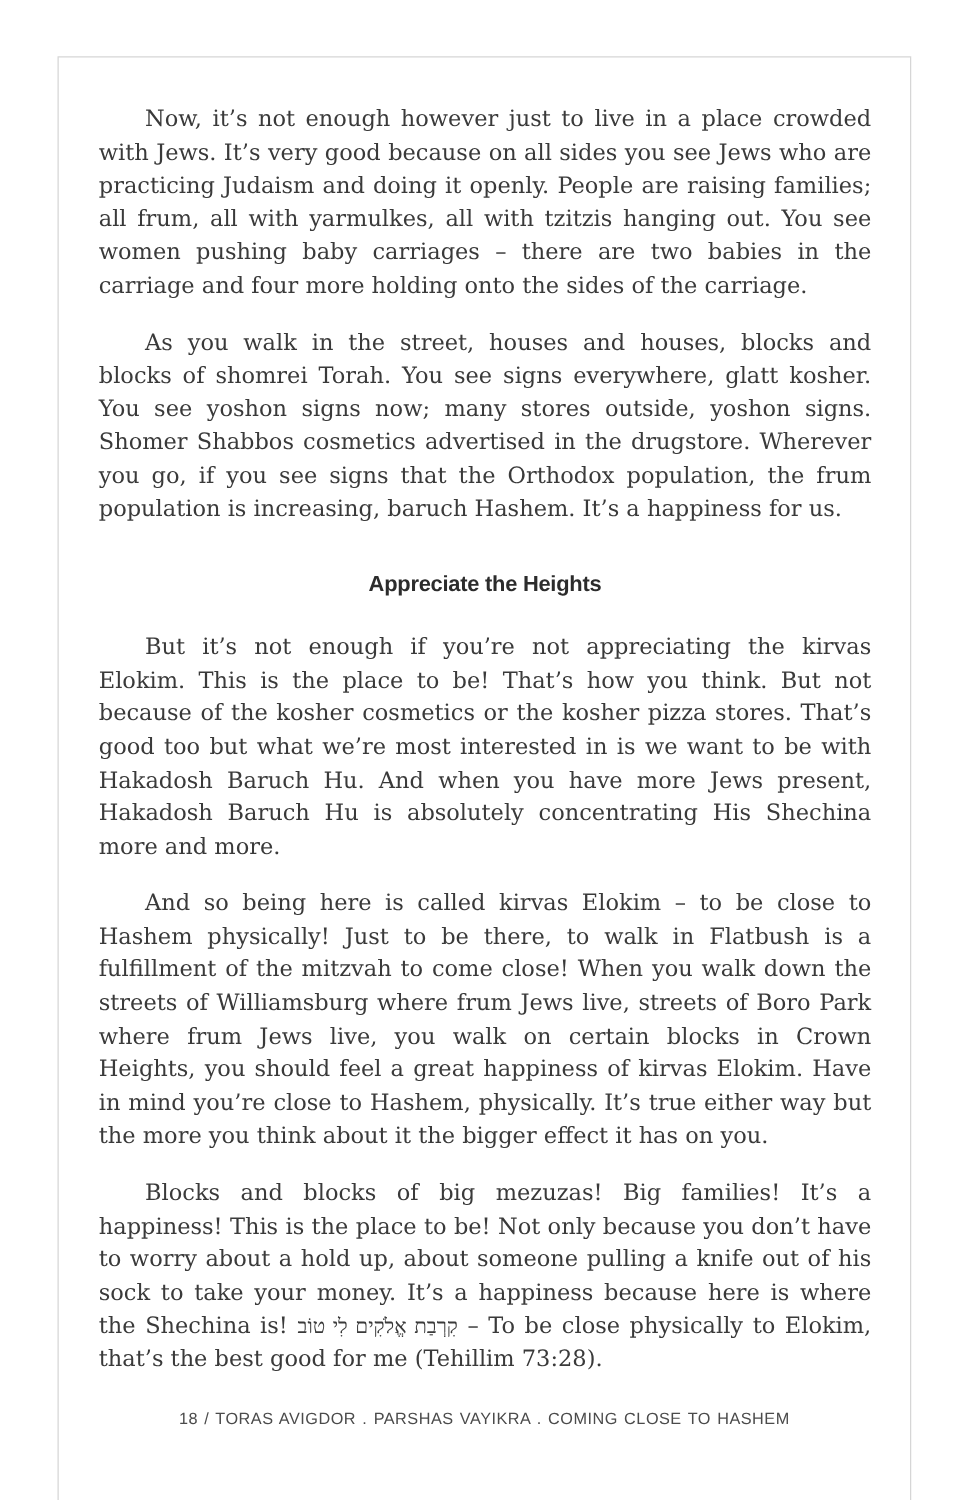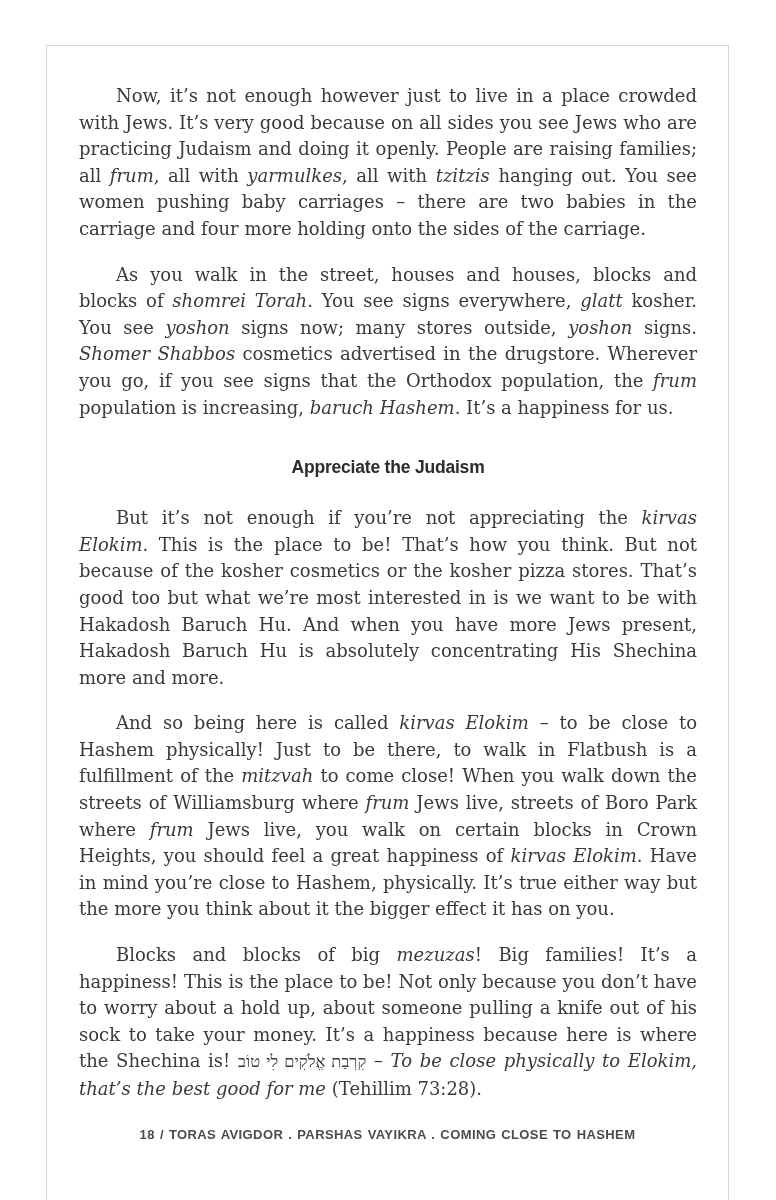--- a/index.html
+++ b/index.html
@@ -29,21 +29,21 @@
 
   .para {
     font-family: "DejaVu Serif", serif;
     font-size: 18px;
     line-height: 26.6px;
     color: #3a3a3a;
     text-align: justify;
     text-indent: 37px;
     margin: 0 0 19px 0;
   }
-  .para .italic { font-style: italic; }
+  .para .italic { }
   .para .hebrew {
     font-family: Liberation Serif, serif;
     font-size: 16.5px;
   }
 
   .heading {
     font-family: "Liberation Sans", sans-serif;
     font-weight: 700;
     font-size: 17.5px;
     letter-spacing: -0.2px;
@@ -52,33 +52,33 @@
     margin: 36px 0 27px 0;
   }
 
   .footer {
     position: absolute;
     left: 0;
     right: 0;
     top: 1081px;
     text-align: center;
     font-family: "Liberation Sans", sans-serif;
-    font-weight: 700;
+    font-weight: 400;
     font-size: 13px;
     letter-spacing: 0.4px;
     word-spacing: 1px;
     color: #4b4b4b;
   }
 </style>
 </head>
 <body>
 
 <div class="page">
   <div class="content">
     <p class="para"><span>Now, it’s not enough however just to live in a place crowded with Jews. It’s very good because on all sides you see Jews who are practicing Judaism and doing it openly. People are raising families; all </span><span class="italic">frum</span><span>, all with </span><span class="italic">yarmulkes</span><span>, all with </span><span class="italic">tzitzis</span><span> hanging out. You see women pushing baby carriages – there are two babies in the carriage and four more holding onto the sides of the carriage.</span></p>
     <p class="para"><span>As you walk in the street, houses and houses, blocks and blocks of </span><span class="italic">shomrei Torah</span><span>. You see signs everywhere, </span><span class="italic">glatt</span><span> kosher. You see </span><span class="italic">yoshon</span><span> signs now; many stores outside, </span><span class="italic">yoshon</span><span> signs. </span><span class="italic">Shomer Shabbos</span><span> cosmetics advertised in the drugstore. Wherever you go, if you see signs that the Orthodox population, the </span><span class="italic">frum</span><span> population is increasing, </span><span class="italic">baruch Hashem</span><span>. It’s a happiness for us.</span></p>
-    <h2 class="heading">Appreciate the Judaism</h2>
+    <h2 class="heading">Appreciate the Heights</h2>
     <p class="para"><span>But it’s not enough if you’re not appreciating the </span><span class="italic">kirvas Elokim</span><span>. This is the place to be! That’s how you think. But not because of the kosher cosmetics or the kosher pizza stores. That’s good too but what we’re most interested in is we want to be with Hakadosh Baruch Hu. And when you have more Jews present, Hakadosh Baruch Hu is absolutely concentrating His Shechina more and more.</span></p>
     <p class="para"><span>And so being here is called </span><span class="italic">kirvas Elokim</span><span> – to be close to Hashem physically! Just to be there, to walk in Flatbush is a fulfillment of the </span><span class="italic">mitzvah</span><span> to come close! When you walk down the streets of Williamsburg where </span><span class="italic">frum</span><span> Jews live, streets of Boro Park where </span><span class="italic">frum</span><span> Jews live, you walk on certain blocks in Crown Heights, you should feel a great happiness of </span><span class="italic">kirvas Elokim</span><span>. Have in mind you’re close to Hashem, physically. It’s true either way but the more you think about it the bigger effect it has on you.</span></p>
     <p class="para"><span>Blocks and blocks of big </span><span class="italic">mezuzas</span><span>! Big families! It’s a happiness! This is the place to be! Not only because you don’t have to worry about a hold up, about someone pulling a knife out of his sock to take your money. It’s a happiness because here is where the Shechina is! </span><span class="hebrew">קִרְבַת אֱלֹקִים לִי טוֹב</span><span> – </span><span class="italic">To be close physically to Elokim, that’s the best good for me</span><span> (Tehillim 73:28).</span></p>
   </div>
   <div class="footer">18 / TORAS AVIGDOR . PARSHAS VAYIKRA . COMING CLOSE TO HASHEM</div>
 </div>
 
 </body></html>

